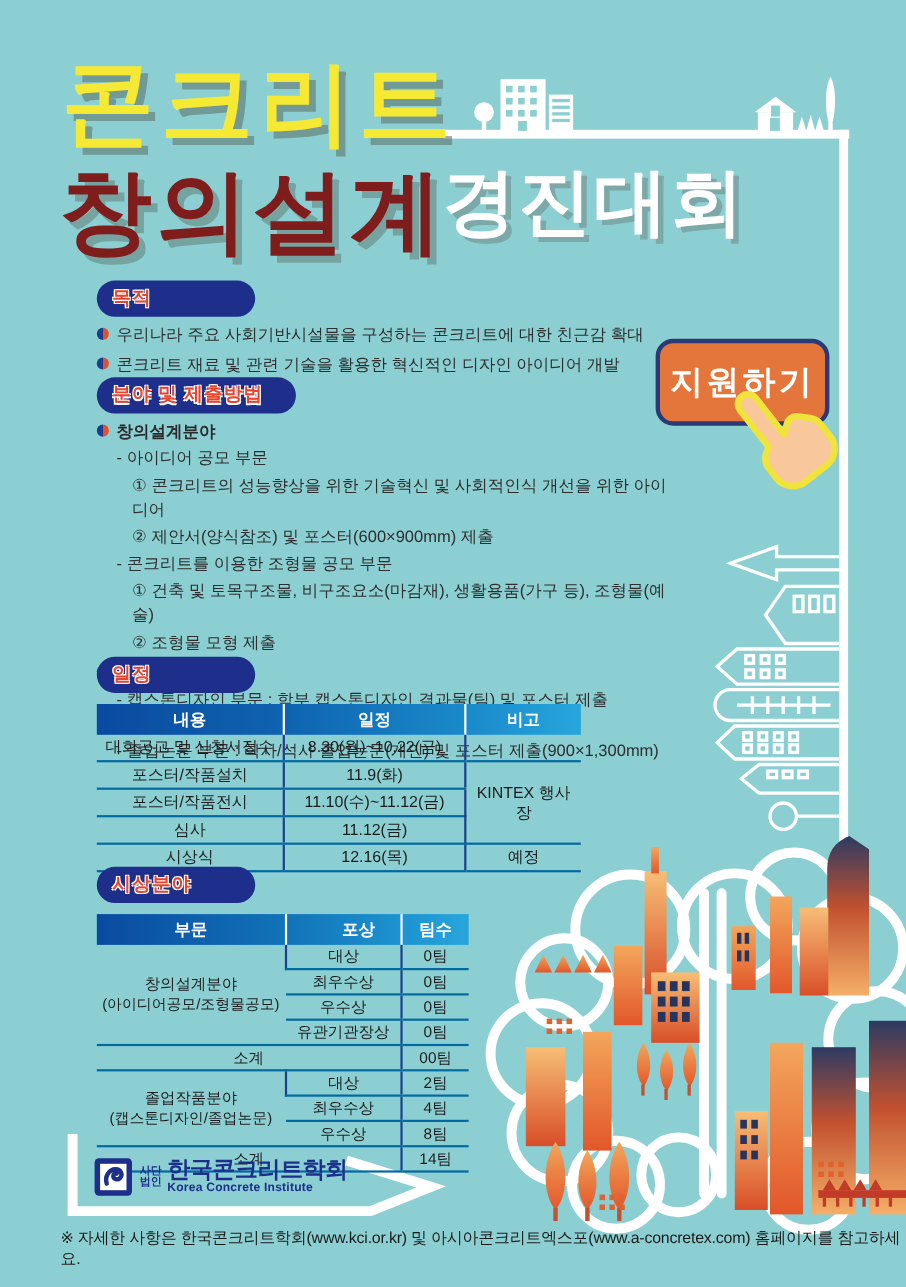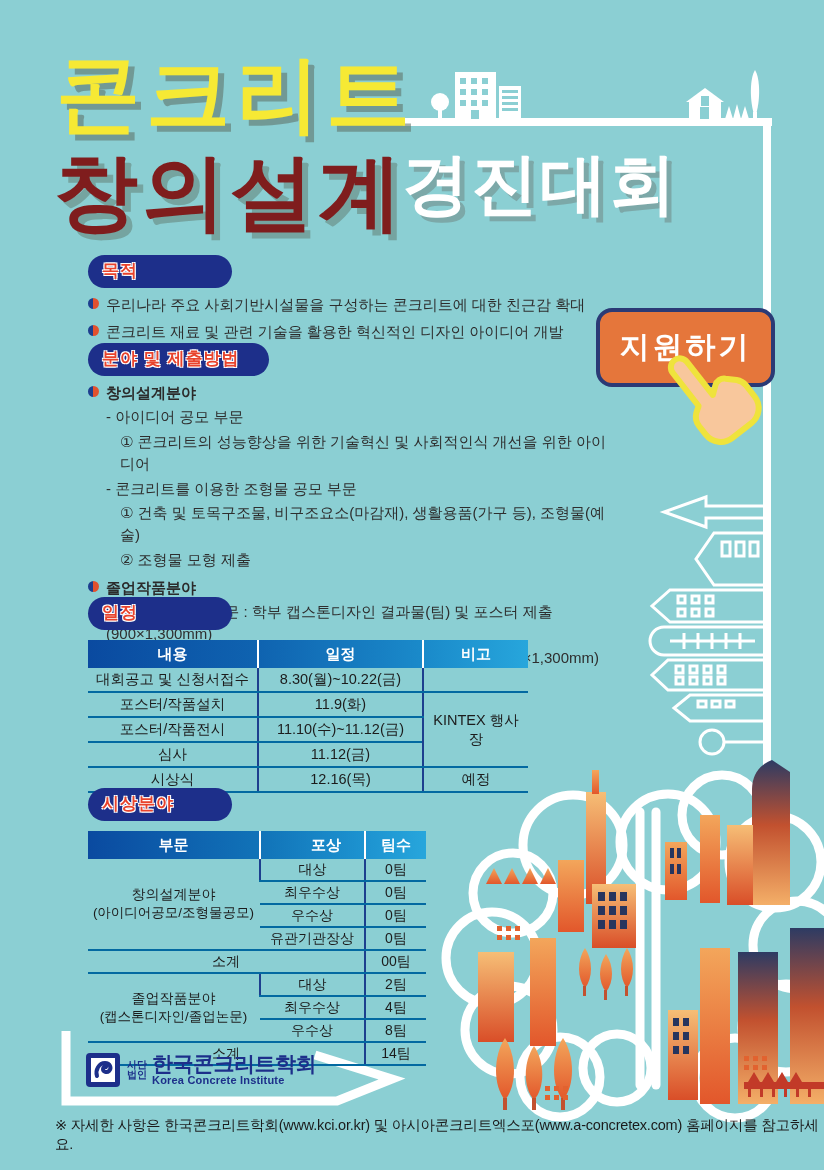--- a/index.html
+++ b/index.html
@@ -56,21 +56,21 @@
   td + td{border-left:2px solid #1d3f8e;}
   .t-sched{width:440px;}
   .t-sched col.c1{width:170px}.t-sched col.c2{width:165px}.t-sched col.c3{width:105px}
   .t-aw{width:338px;}
   .t-aw col.c1{width:172px}.t-aw col.c2{width:105px}.t-aw col.c3{width:61px}
   .t-aw td{height:21px;font-size:14px;}
   .cat-sub{font-size:13.5px;}
 
   
   .apply-btn{
-    position:absolute;left:596px;top:308px;width:179px;height:79px;z-index:3;
+    position:absolute;left:596px;top:308px;width:158px;height:79px;z-index:3;
     background:#E5763B;border:4px solid #2b3a75;border-radius:16px;
     display:flex;align-items:center;justify-content:center;
     color:#fff;font-size:30px;font-weight:800;letter-spacing:3px;cursor:pointer;
     box-sizing:border-box;
   }
   .hand{position:absolute;left:648px;top:350px;z-index:4;}
 
   
   .logo{position:absolute;left:85px;top:1052px;z-index:2;display:flex;align-items:center;color:#1D2F8A;}
   .logo .org-type{font-size:10px;font-weight:800;line-height:1.05;margin:0 5px 0 6px;}
@@ -306,20 +306,21 @@
 
   <div class="section" style="top:343px;width:520px;">
     <div class="pill">분야 및 제출방법</div>
 
     <div class="bullet-line">
       <span class="dot"></span>
       <span class="group-title">창의설계분야</span>
     </div>
     <div class="lv1">- 아이디어 공모 부문</div>
     <div class="lv2">① 콘크리트의 성능향상을 위한 기술혁신 및 사회적인식 개선을 위한 아이디어</div>
+    <div class="lv2">② 제안서(양식참조) 및 포스터(600×900mm) 제출</div>
     <div class="lv1">- 콘크리트를 이용한 조형물 공모 부문</div>
     <div class="lv2">① 건축 및 토목구조물, 비구조요소(마감재), 생활용품(가구 등), 조형물(예술)</div>
     <div class="lv2">② 조형물 모형 제출</div>
 
     <div class="bullet-line">
       <span class="dot"></span>
       <span class="group-title">졸업작품분야</span>
     </div>
     <div class="lv1">- 캡스톤디자인 부문 : 학부 캡스톤디자인 결과물(팀) 및 포스터 제출(900×1,300mm)</div>
     <div class="lv1">- 졸업논문 부문 : 학사/석사 졸업논문(개인) 및 포스터 제출(900×1,300mm)</div>

